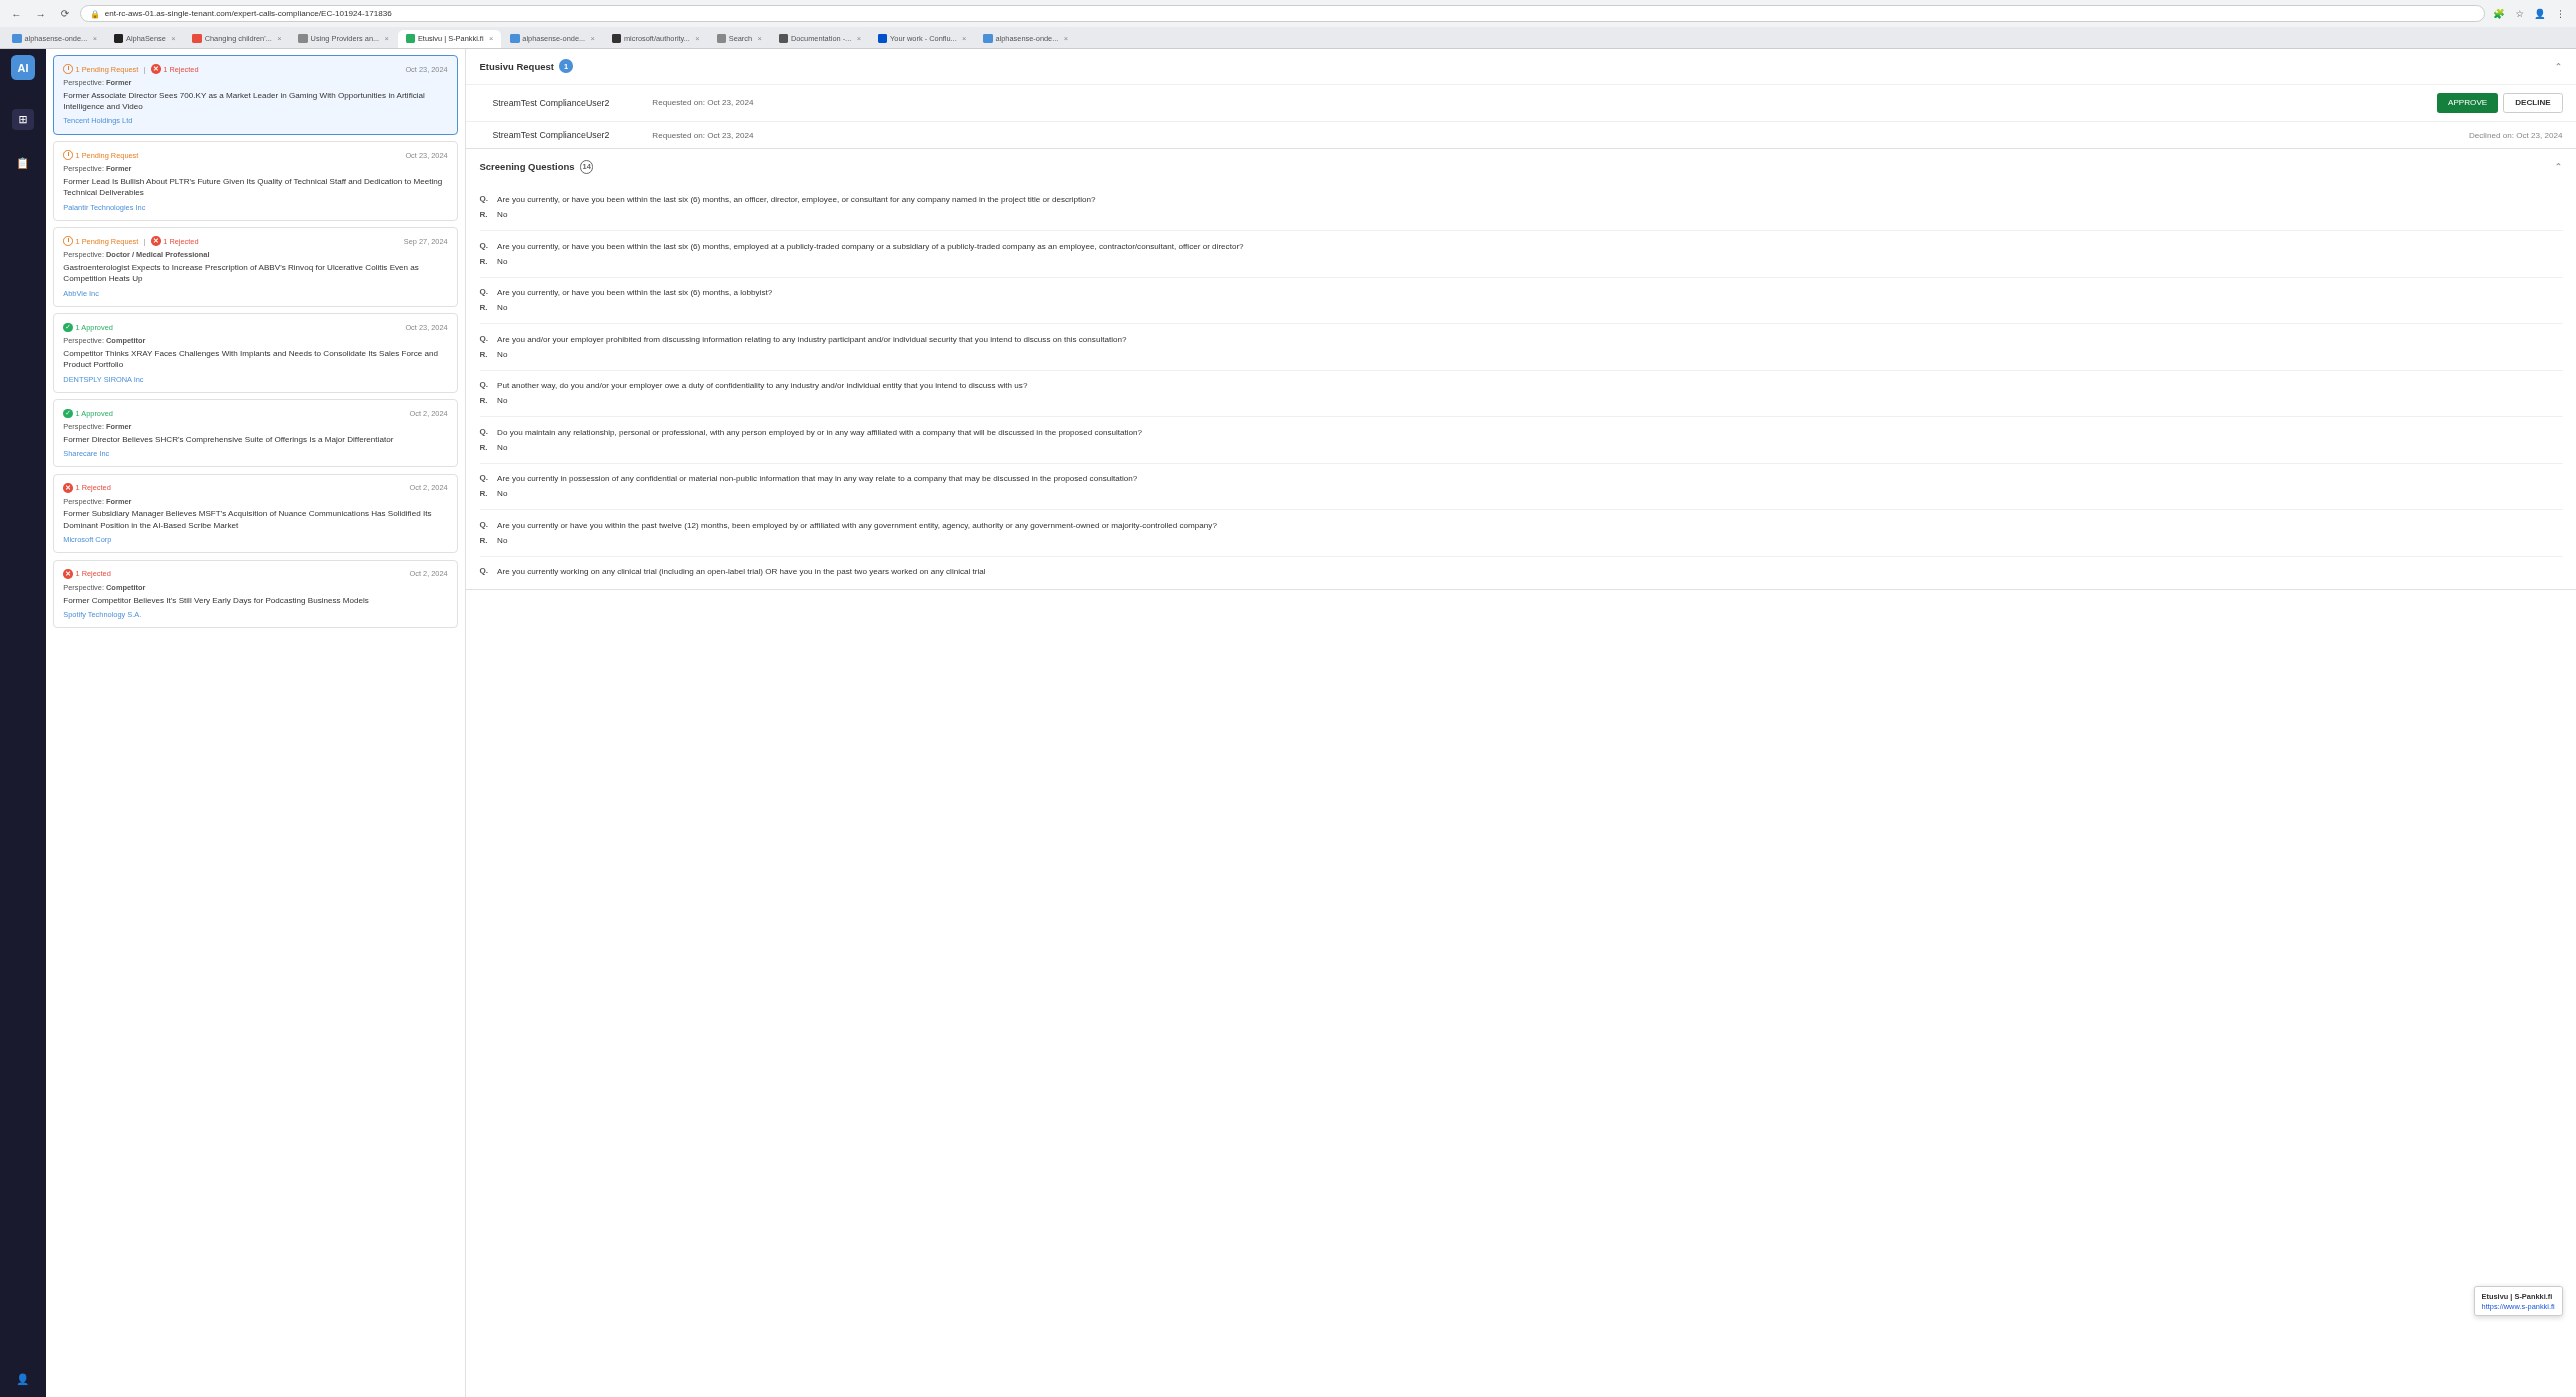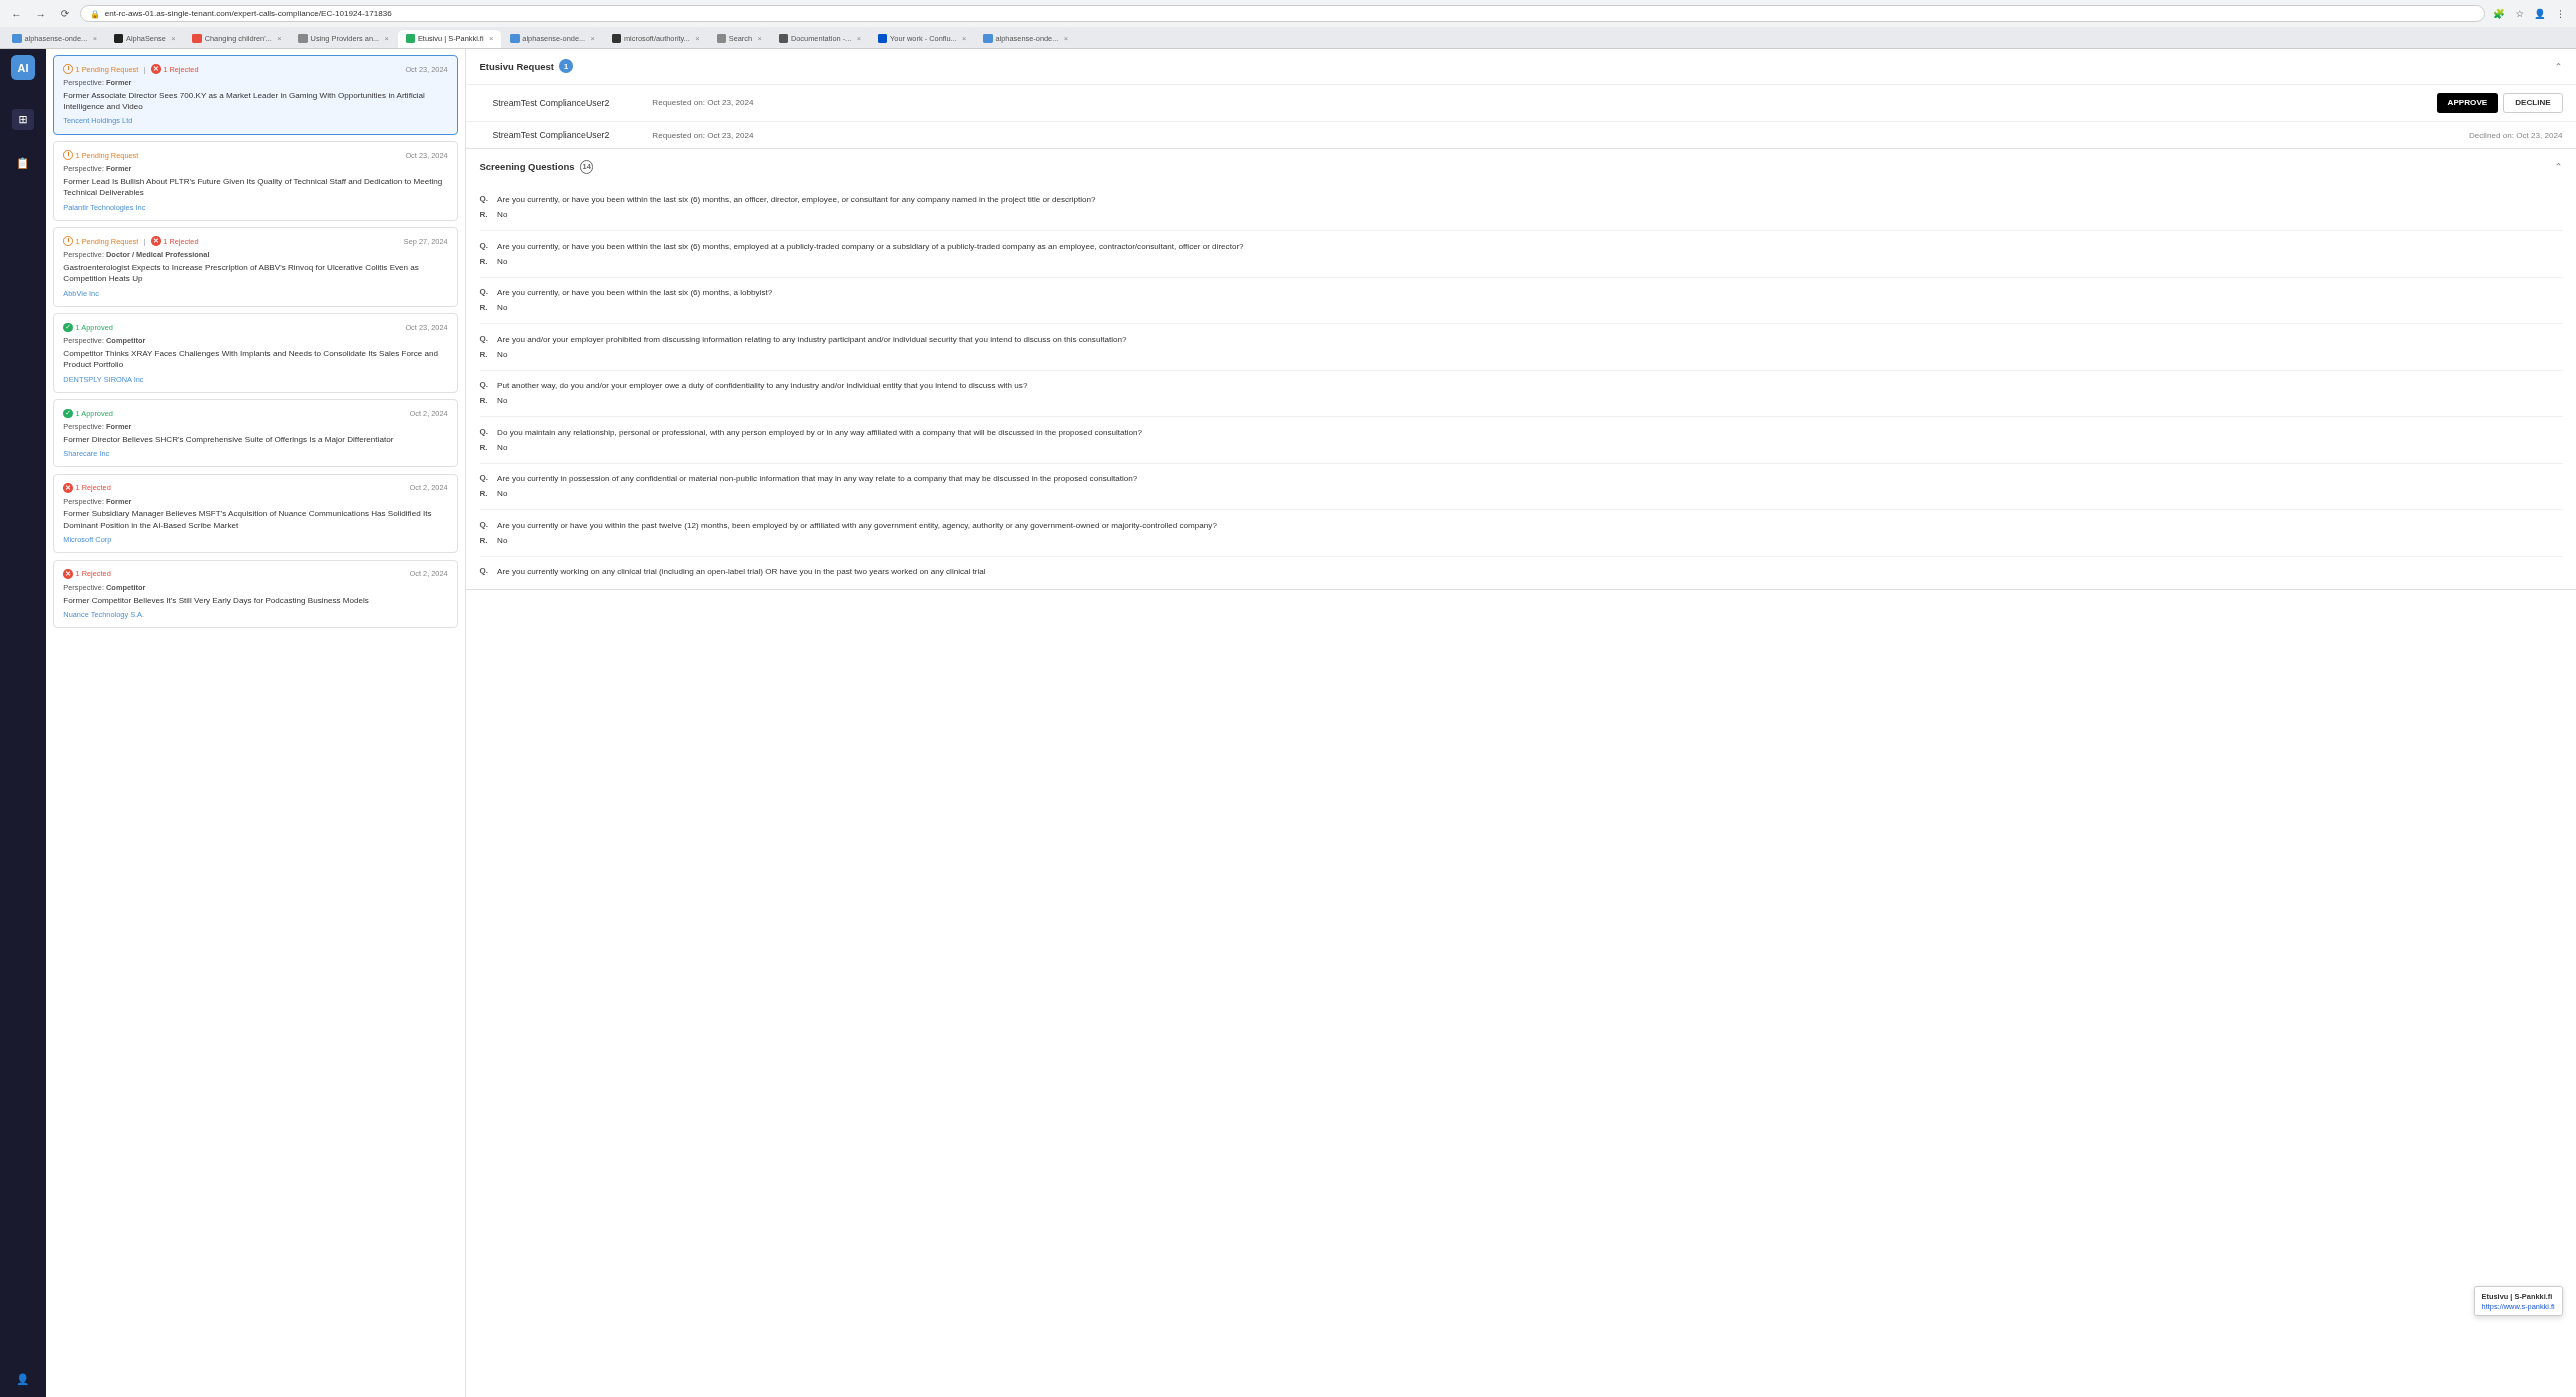--- a/index.html
+++ b/index.html
@@ -61,21 +61,21 @@
     .section-header { display: flex; justify-content: space-between; align-items: center; padding: 10.8px 13.5px; cursor: pointer; }
     .section-title { font-size: 9.5px; font-weight: 600; color: #333; display: flex; align-items: center; gap: 5.4px; }
     .count-badge { background: #4a90d9; color: white; border-radius: 50%; width: 13.5px; height: 13.5px; display: flex; align-items: center; justify-content: center; font-size: 7.4px; font-weight: 600; }
     .count-badge-outline { border: 0.7px solid #666; color: #666; border-radius: 50%; width: 13.5px; height: 13.5px; display: flex; align-items: center; justify-content: center; font-size: 7.4px; font-weight: 600; }
     .chevron { color: #888; font-size: 9.5px; }
 
     .access-request-row { display: flex; align-items: center; padding: 8.1px 13.5px; border-top: 0.7px solid #eee; gap: 10.8px; }
     .access-request-name { flex: 0 0 149px; font-size: 8.8px; font-weight: 500; margin-left: 13px; }
     .access-request-date { flex: 1; font-size: 8.1px; color: #666; }
     .access-request-actions { display: flex; gap: 5.4px; }
-    .btn-approve { background: #000000; color: white; border: none; padding: 4.7px 10.8px; border-radius: 2.7px; font-size: 8.1px; font-weight: 700; cursor: pointer; }
+    .btn-approve { background: #15803d; color: white; border: none; padding: 4.7px 10.8px; border-radius: 2.7px; font-size: 8.1px; font-weight: 400; cursor: pointer; }
     .btn-decline { background: #fff; color: #333; border: 0.7px solid #ccc; padding: 4.7px 10.8px; border-radius: 2.7px; font-size: 8.1px; font-weight: 600; cursor: pointer; }
     .declined-text { font-size: 8.1px; color: #888; }
 
     
     .screening-section { padding: 0 13.5px; }
     .qa-item { margin-bottom: 10.8px; padding-top: 9.5px; border-top: 0.7px solid #f0f0f0; }
     .qa-item:first-child { border-top: none; }
     .q-row { display: flex; gap: 6.8px; margin-bottom: 4.1px; }
     .q-label { font-size: 8.1px; font-weight: 700; color: #555; flex-shrink: 0; width: 10.8px; }
     .q-text { font-size: 8.1px; color: #333; line-height: 1.5; }
@@ -298,21 +298,21 @@
       <span class="badge-icon-rejected">✕</span>
       1 Rejected
     </span>
             </div>
       <span class="call-date">Oct 2, 2024</span>
     </div>
     <div class="call-perspective">
       Perspective: <span>Competitor</span>
     </div>
     <div class="call-title">Former Competitor Believes It's Still Very Early Days for Podcasting Business Models</div>
-    <div class="call-company">Nuance Technology S.A.</div>
+    <div class="call-company">Spotify Technology S.A.</div>
   </div>
       </div>
 
     <div class="right-panel">
 
       <div class="section">
         <div class="section-header">
           <div class="section-title">
             <span>Etusivu Request</span>
             <span class="count-badge">1</span>

